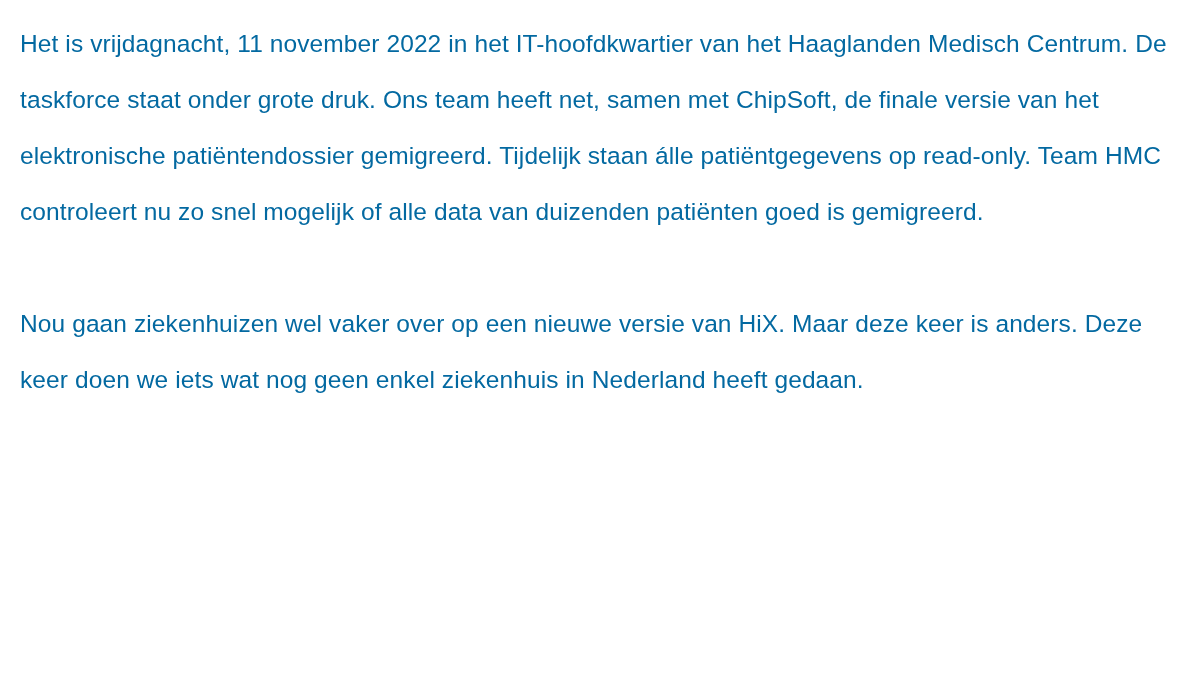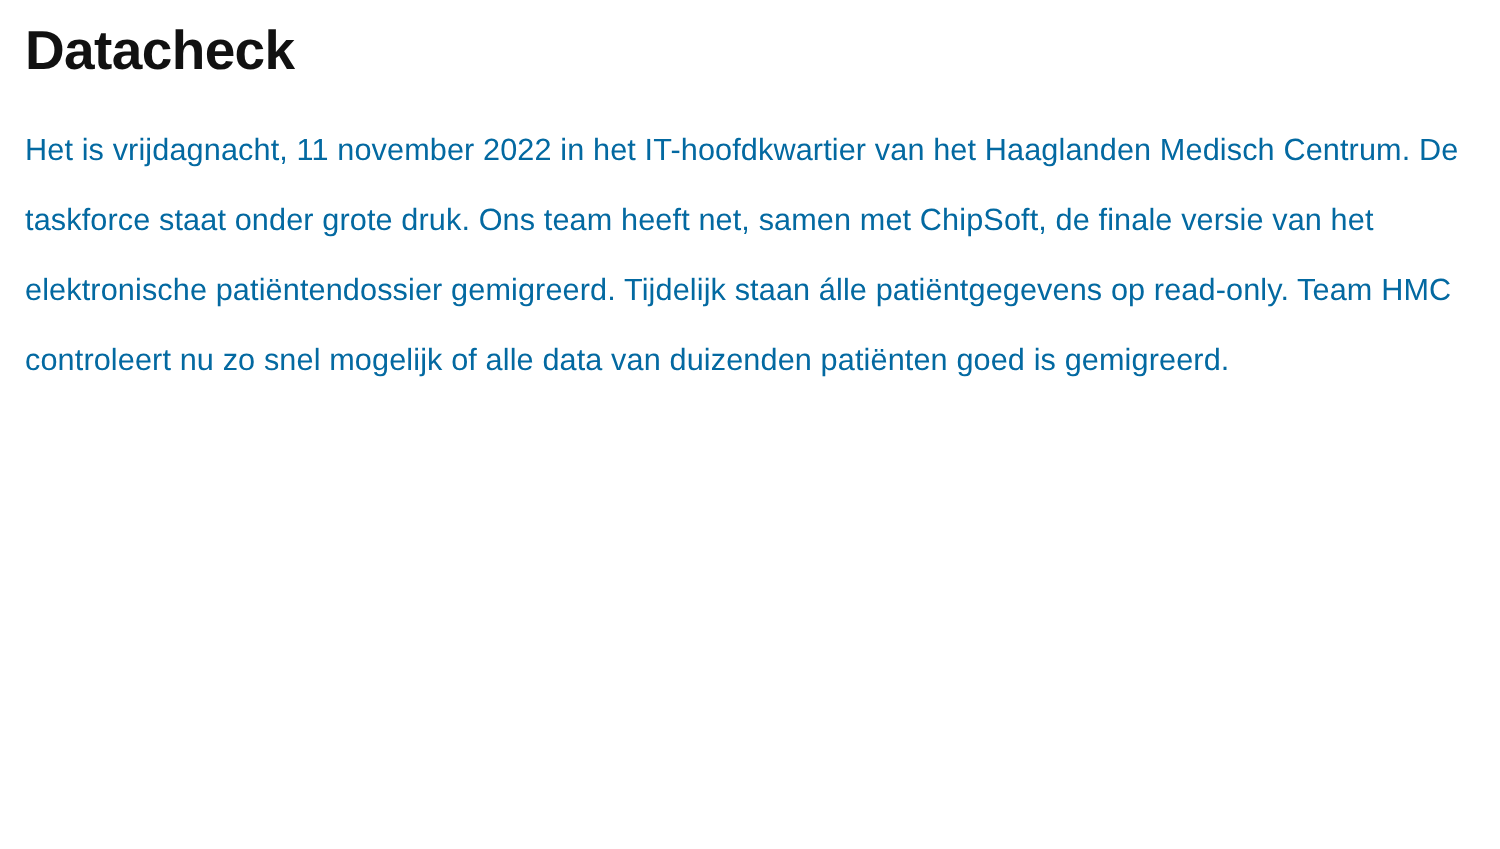--- a/index.html
+++ b/index.html
@@ -42,17 +42,17 @@
     margin: 0;
   }
   .paragraph + .paragraph {
     margin-top: 56px;
   }
 </style>
 </head>
 <body>
 
 <div class="page">
-  <h1 class="article-title">Datacheck</h1>
   <div class="article-body">
     <p class="paragraph">Het is vrijdagnacht, 11 november 2022 in het IT-hoofdkwartier van het Haaglanden Medisch Centrum. De taskforce staat onder grote druk. Ons team heeft net, samen met ChipSoft, de finale versie van het elektronische patiëntendossier gemigreerd. Tijdelijk staan álle patiëntgegevens op read-only. Team HMC controleert nu zo snel mogelijk of alle data van duizenden patiënten goed is gemigreerd.</p>
+    <p class="paragraph">Nou gaan ziekenhuizen wel vaker over op een nieuwe versie van HiX. Maar deze keer is anders. Deze keer doen we iets wat nog geen enkel ziekenhuis in Nederland heeft gedaan.</p>
   </div>
 </div>
 
 </body></html>

